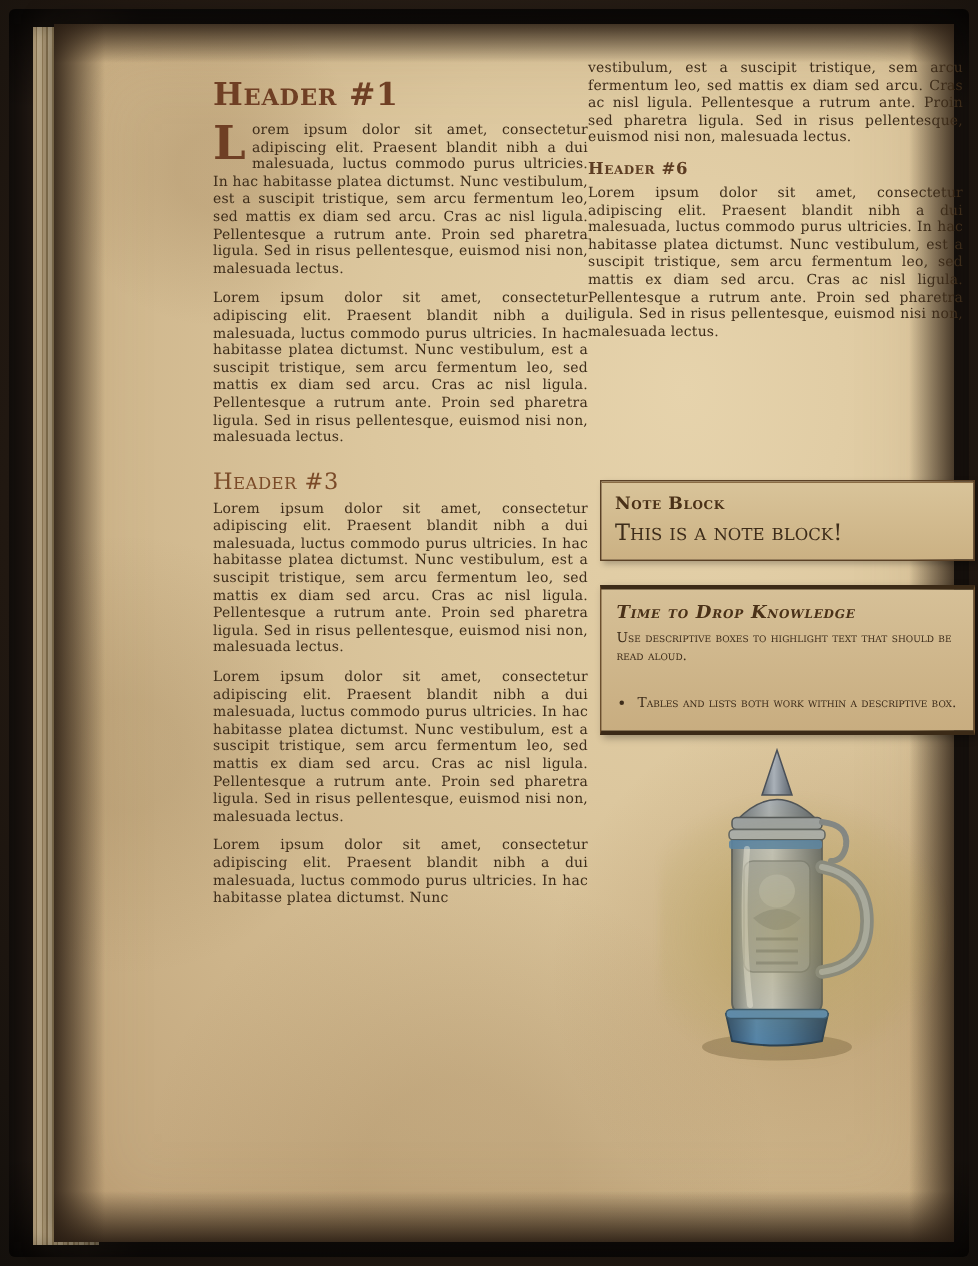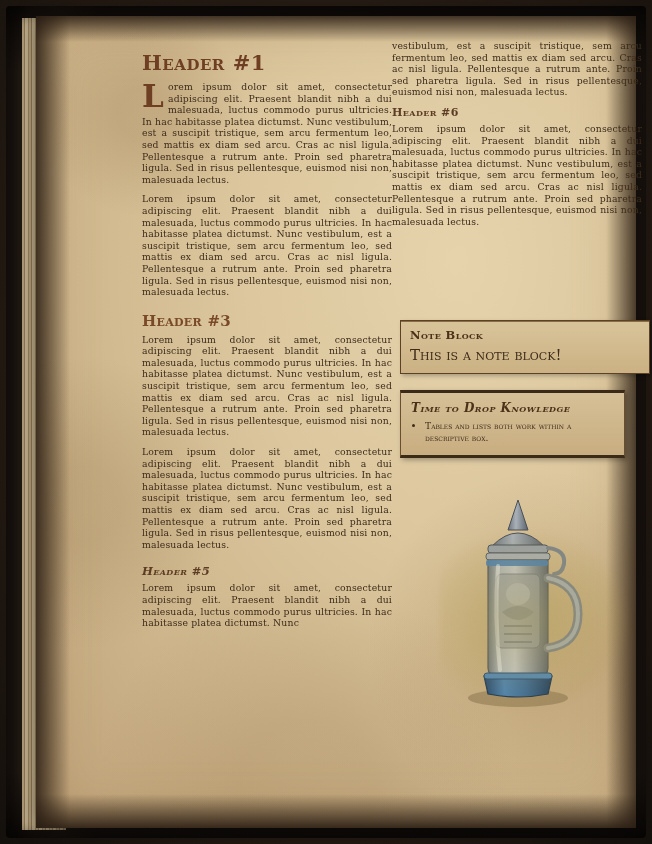--- a/index.html
+++ b/index.html
@@ -78,21 +78,21 @@
     font-family:"DejaVu Serif", serif;
     font-size:21px;font-weight:bold;letter-spacing:.5px;
     color:#6f3f24;margin:10px 0 6px 0;
     font-variant:small-caps;
   }
   h2.hdr2{
     font-size:16px;color:#7a4a28;margin:14px 0 4px 0;font-weight:bold;
     font-variant:small-caps;letter-spacing:.3px;
   }
   h3.hdr3{
-    font-size:15px;color:#7a4a28;margin:14px 0 4px 0;font-weight:bold;
+    font-size:15px;color:#7a4a28;margin:14px 0 4px 0;font-weight:normal;
     font-variant:small-caps;letter-spacing:.3px;
   }
   h4.hdr4{
     font-size:14px;color:#7a4a28;margin:14px 0 4px 0;font-weight:bold;
     font-variant:small-caps;letter-spacing:.3px;
   }
   h5.hdr5{
     font-size:11.5px;color:#5c3c22;margin:14px 0 4px 0;font-weight:bold;
     font-style:italic;font-variant:small-caps;letter-spacing:.4px;
   }
@@ -120,34 +120,34 @@
     box-sizing:border-box;
   }
   .note-title{
     font-size:11.5px;font-weight:bold;color:#4a3118;
     font-variant:small-caps;letter-spacing:.4px;margin-bottom:4px;
   }
   .note-text{font-size:15px;color:#3d2c1a;font-variant:small-caps;}
 
   
   .desc-block{
-    position:absolute;left:330px;top:350px;width:225px;
+    position:absolute;left:330px;top:350px;width:250px;
     background:linear-gradient(180deg,#d6c097,#c8ad80);
     border-top:3px solid #3b2a17;
     border-bottom:3px solid #3b2a17;
     border-left:1px solid #6b4e2d;border-right:1px solid #6b4e2d;
     padding:8px 10px 12px 10px;box-sizing:border-box;
     box-shadow:2px 2px 5px rgba(0,0,0,.3);
   }
   .desc-title{
     font-size:12px;font-weight:bold;color:#4a3118;font-style:italic;
     font-variant:small-caps;letter-spacing:.5px;margin-bottom:5px;
   }
   .desc-text{font-size:9.2px;color:#3d2c1a;line-height:11.5px;font-variant:small-caps;}
-  .desc-list{margin:4px 0 0 0;padding-left:14px;}
+  .desc-list{margin:20px 0 0 0;padding-left:14px;}
   .desc-list li{font-size:9.2px;color:#3d2c1a;line-height:11.5px;font-variant:small-caps;}
 
   
   .stein-area{position:absolute;left:370px;top:450px;width:200px;height:250px;}
   .splotch{
     position:absolute;left:0;top:40px;width:190px;height:180px;
     background:radial-gradient(ellipse at 45% 50%, rgba(176,158,78,.45), rgba(176,158,78,.12) 60%, transparent 72%);
     filter:blur(2px);
   }
   .page-number{
@@ -174,37 +174,37 @@
         <h1 class="hdr1">Header #1</h1>
         <p class="body dropcap-para"><span class="dropcap">L</span><span>orem ipsum dolor sit amet, consectetur adipiscing elit. Praesent blandit nibh a dui malesuada, luctus commodo purus ultricies. In hac habitasse platea dictumst. Nunc vestibulum, est a suscipit tristique, sem arcu fermentum leo, sed mattis ex diam sed arcu. Cras ac nisl ligula. Pellentesque a rutrum ante. Proin sed pharetra ligula. Sed in risus pellentesque, euismod nisi non, malesuada lectus.</span></p>
 
         <p class="body">Lorem ipsum dolor sit amet, consectetur adipiscing elit. Praesent blandit nibh a dui malesuada, luctus commodo purus ultricies. In hac habitasse platea dictumst. Nunc vestibulum, est a suscipit tristique, sem arcu fermentum leo, sed mattis ex diam sed arcu. Cras ac nisl ligula. Pellentesque a rutrum ante. Proin sed pharetra ligula. Sed in risus pellentesque, euismod nisi non, malesuada lectus.</p>
 
         <h3 class="hdr3">Header #3</h3>
         <p class="body">Lorem ipsum dolor sit amet, consectetur adipiscing elit. Praesent blandit nibh a dui malesuada, luctus commodo purus ultricies. In hac habitasse platea dictumst. Nunc vestibulum, est a suscipit tristique, sem arcu fermentum leo, sed mattis ex diam sed arcu. Cras ac nisl ligula. Pellentesque a rutrum ante. Proin sed pharetra ligula. Sed in risus pellentesque, euismod nisi non, malesuada lectus.</p>
 
         <p class="body">Lorem ipsum dolor sit amet, consectetur adipiscing elit. Praesent blandit nibh a dui malesuada, luctus commodo purus ultricies. In hac habitasse platea dictumst. Nunc vestibulum, est a suscipit tristique, sem arcu fermentum leo, sed mattis ex diam sed arcu. Cras ac nisl ligula. Pellentesque a rutrum ante. Proin sed pharetra ligula. Sed in risus pellentesque, euismod nisi non, malesuada lectus.</p>
 
-        <h5 class="hdr5">Header #5</h5>
         <p class="body">Lorem ipsum dolor sit amet, consectetur adipiscing elit. Praesent blandit nibh a dui malesuada, luctus commodo purus ultricies. In hac habitasse platea dictumst. Nunc</p>
       </div>
 
       <div class="col col-right">
         <p class="body">vestibulum, est a suscipit tristique, sem arcu fermentum leo, sed mattis ex diam sed arcu. Cras ac nisl ligula. Pellentesque a rutrum ante. Proin sed pharetra ligula. Sed in risus pellentesque, euismod nisi non, malesuada lectus.</p>
         <h6 class="hdr6">Header #6</h6>
         <p class="body">Lorem ipsum dolor sit amet, consectetur adipiscing elit. Praesent blandit nibh a dui malesuada, luctus commodo purus ultricies. In hac habitasse platea dictumst. Nunc vestibulum, est a suscipit tristique, sem arcu fermentum leo, sed mattis ex diam sed arcu. Cras ac nisl ligula. Pellentesque a rutrum ante. Proin sed pharetra ligula. Sed in risus pellentesque, euismod nisi non, malesuada lectus.</p>
       </div>
 
       <div class="note-block">
         <div class="note-title">Note Block</div>
         <div class="note-text">This is a note block!</div>
       </div>
 
       <div class="desc-block">
         <div class="desc-title">Time to Drop Knowledge</div>
+        <div class="desc-text">Use descriptive boxes to highlight text that should be read aloud.</div>
         <ul class="desc-list">
           <li>Tables and lists both work within a descriptive box.</li>
         </ul>
       </div>
 
       <div class="stein-area">
         <div class="splotch"></div>
         <svg width="200" height="250" viewBox="0 0 200 250">
           <defs>
             <linearGradient id="bodyGrad" x1="0" y1="0" x2="1" y2="0">

